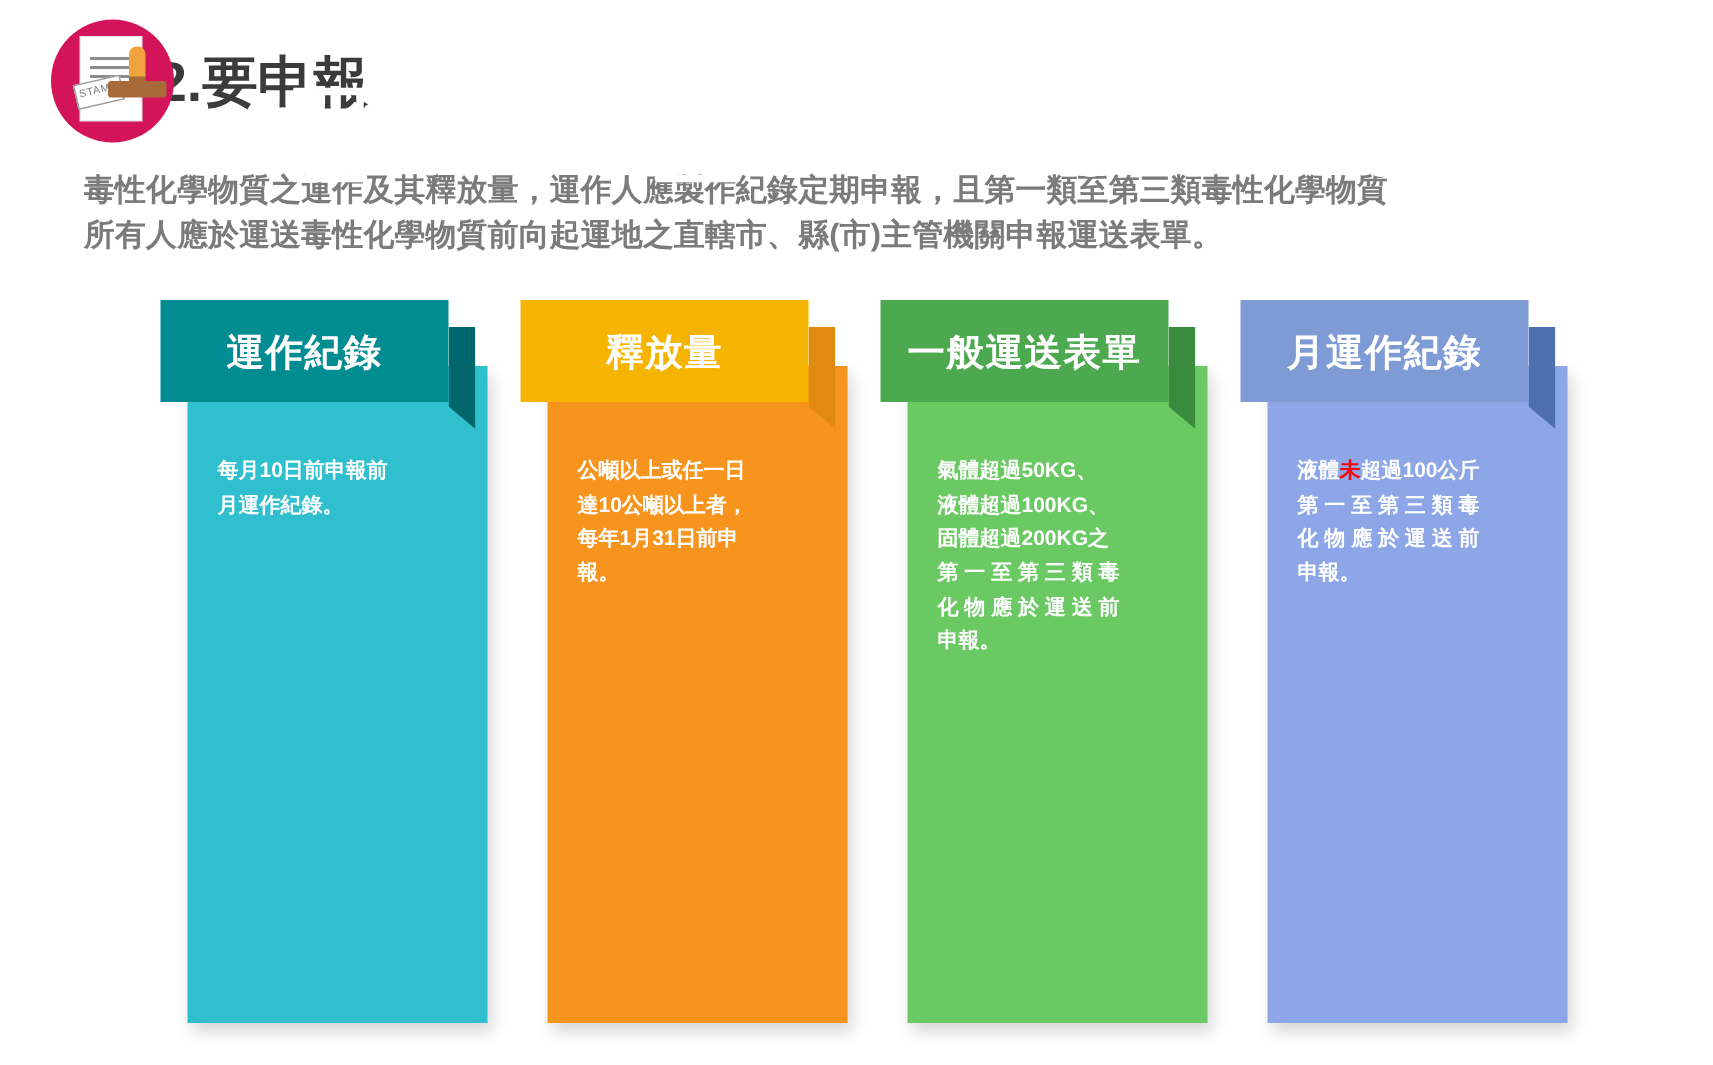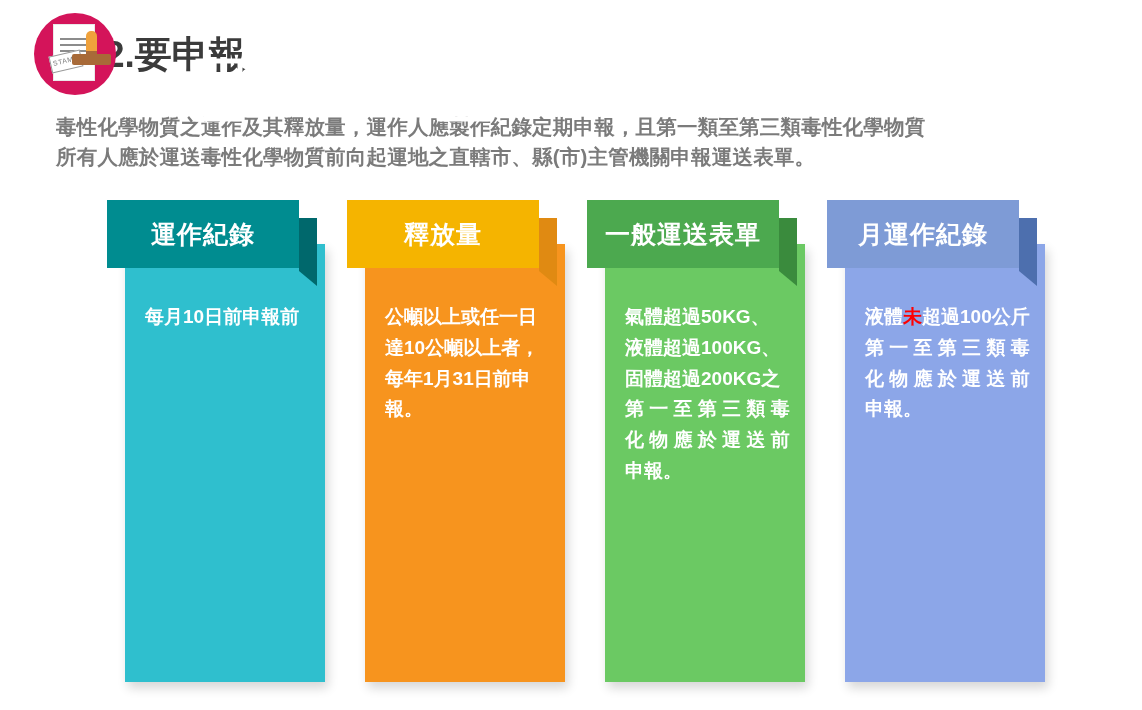--- a/index.html
+++ b/index.html
@@ -59,21 +59,21 @@
   .card-banner .bn-label{
     color:#ffffff;font-size:25px;font-weight:bold;letter-spacing:1px;
     position:relative;z-index:4;white-space:nowrap;
   }
   .bn-bg{position:absolute;left:0;top:0;width:100%;height:100%;z-index:1;}
   .bn-fold{
     position:absolute;right:-18px;top:18px;width:18px;height:68px;z-index:2;
   }
   .card-text{
     position:absolute;left:38px;top:106px;width:168px;
-    color:#ffffff;font-size:19px;font-weight:bold;line-height:1.62;
+    color:#ffffff;font-size:14px;font-weight:bold;line-height:1.62;
     z-index:5;
   }
   .card-text .ln{white-space:nowrap;}
   .hl{color:#FF0000;}
   .card-icon{
     position:absolute;left:18px;bottom:68px;width:200px;height:72px;
     display:flex;align-items:center;justify-content:center;z-index:5;
   }
   .card-rule{
     position:absolute;left:58px;bottom:56px;width:120px;height:2px;
@@ -110,20 +110,21 @@
   <div class="cards" id="cards-root">
       <div class="card" style="left: 107px;">
         <div class="card-body" style="background: rgb(47, 191, 206);"></div>
         <div class="card-banner">
           <div class="bn-bg" style="background:#008C90"></div>
           <div class="bn-fold" style="background:#00686C;clip-path:polygon(0 0,100% 0,100% 100%,0 78%)"></div>
           <span class="bn-label">運作紀錄</span>
         </div>
         <div class="card-text">
           <div class="ln"><span>每月10日前申報前</span></div>
+          <div class="ln"><span>月運作紀錄。</span></div>
         </div>
         <div class="card-icon">
           <svg width="66" height="70" viewBox="0 0 66 70">
     <rect x="6" y="4" width="42" height="58" fill="none" stroke="#fff" stroke-width="5"></rect>
     <rect x="15" y="16" width="24" height="4.5" fill="#fff"></rect>
     <rect x="15" y="26" width="24" height="4.5" fill="#fff"></rect>
     <rect x="15" y="36" width="24" height="4.5" fill="#fff"></rect>
     <path d="M56 23 L63 30 L38 55 L28 58 L31 48 Z" fill="none" stroke="#fff" stroke-width="5" stroke-linejoin="round"></path>
     <path d="M50 29 L57 36" stroke="#fff" stroke-width="4"></path>
   </svg>

